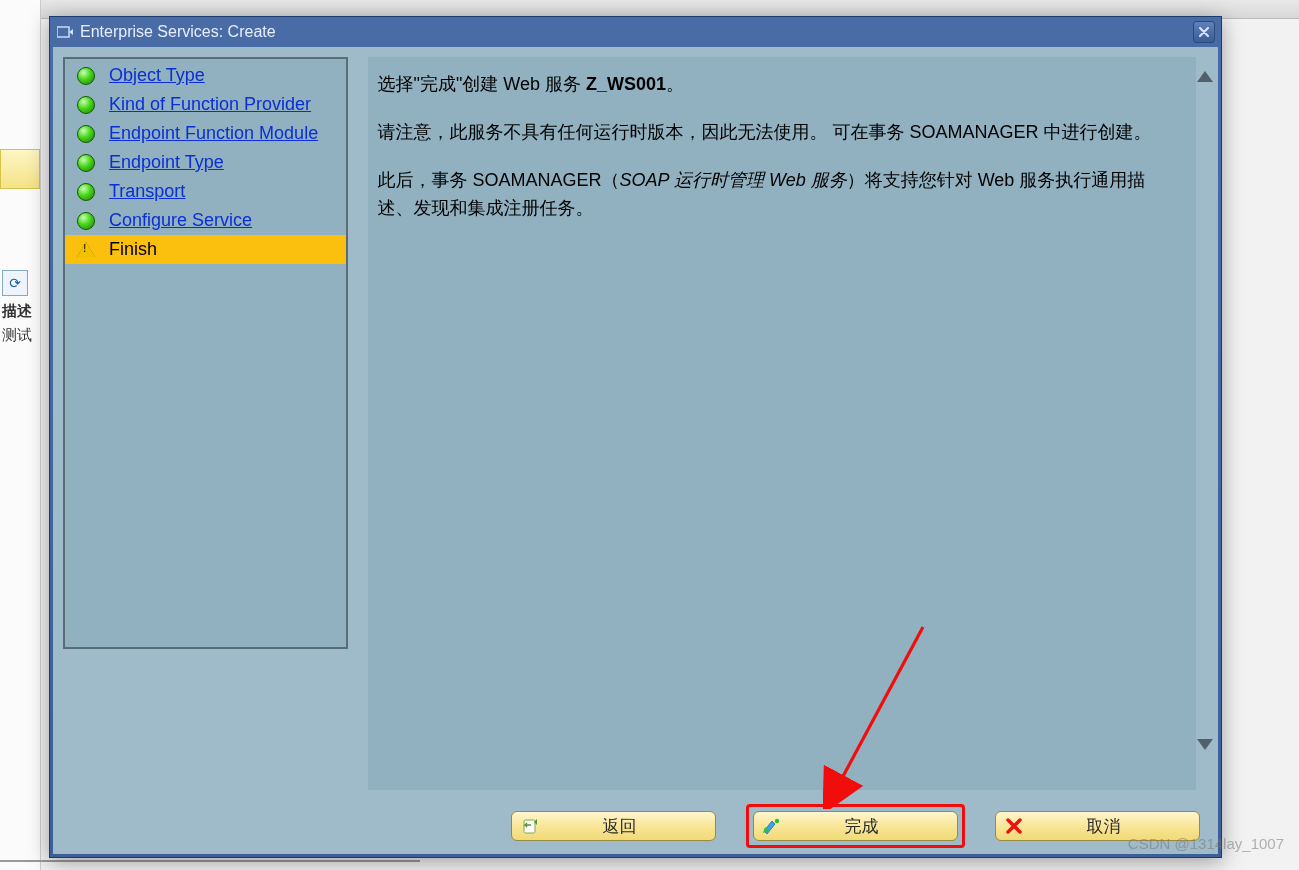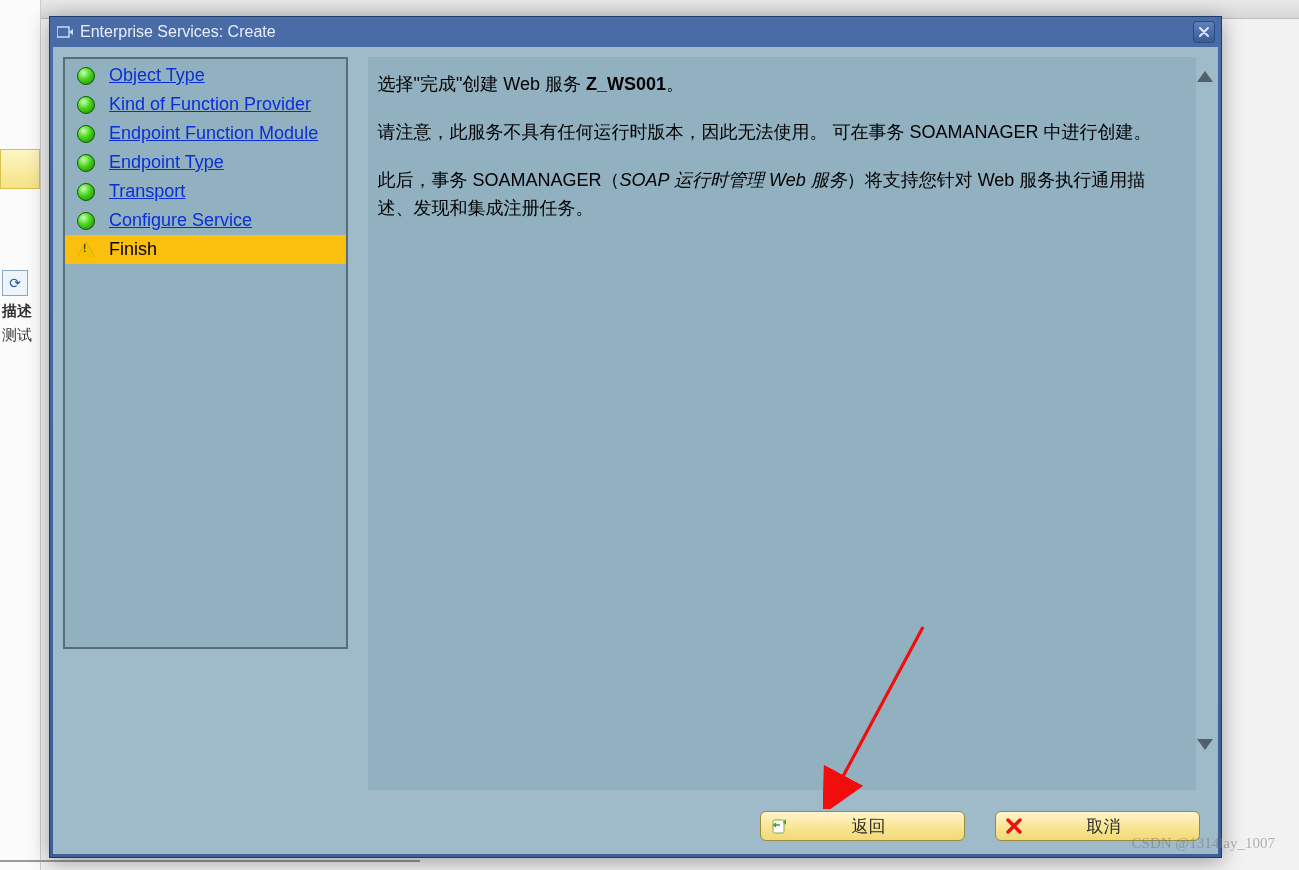--- a/index.html
+++ b/index.html
@@ -241,25 +241,25 @@
   }
   .highlight-box {
     border: 3px solid #f20d0d;
     border-radius: 4px;
     padding: 4px;
     display: inline-flex;
   }
 
   .watermark {
     position: absolute;
-    right: 24px;
+    right: 15px;
     bottom: 18px;
     font-size: 15px;
     color: rgba(120,120,120,0.55);
-    font-family: Liberation Serif, serif;
+    font-family: Liberation Sans, sans-serif;
     pointer-events: none;
   }
 </style>
 </head>
 <body>
 
 <div class="bg-toolbar"></div>
 <div class="bg-browse"></div>
 <div class="bg-row-yellow"></div>
 <div class="bg-refresh">⟳</div>
@@ -349,20 +349,32 @@
         <span class="btn-icon">
           <svg width="18" height="18" viewBox="0 0 18 18">
             <rect x="3" y="3" width="11" height="13" rx="1.5" fill="#fff" stroke="#7fa84a" stroke-width="1"></rect>
             <path d="M13 5 L16 2 L16 8 Z" fill="#4b9b2e"></path>
             <path d="M10 8 L4 8 L6 6 M4 8 L6 10" stroke="#4b9b2e" stroke-width="1.4" fill="none"></path>
           </svg>
         </span>
         <span class="btn-label">返回</span>
       </div>
 
+      <div class="highlight-box">
+        <div class="sap-btn">
+          <span class="btn-icon">
+            <svg width="20" height="18" viewBox="0 0 20 18">
+              <path d="M2 14 L10 4 L13 7 L5 17 Z" fill="#3aa2e8" stroke="#1f6fae" stroke-width="0.8"></path>
+              <path d="M1 16 L7 14 L3 10 Z" fill="#28c23a"></path>
+              <circle cx="15" cy="4" r="2.2" fill="#28c23a"></circle>
+            </svg>
+          </span>
+          <span class="btn-label">完成</span>
+        </div>
+      </div>
 
       <div class="sap-btn">
         <span class="btn-icon">
           <svg width="16" height="16" viewBox="0 0 16 16">
             <path d="M2 2 L14 14 M14 2 L2 14" stroke="#e11" stroke-width="3.5" stroke-linecap="round"></path>
           </svg>
         </span>
         <span class="btn-label">取消</span>
       </div>
     </div>

